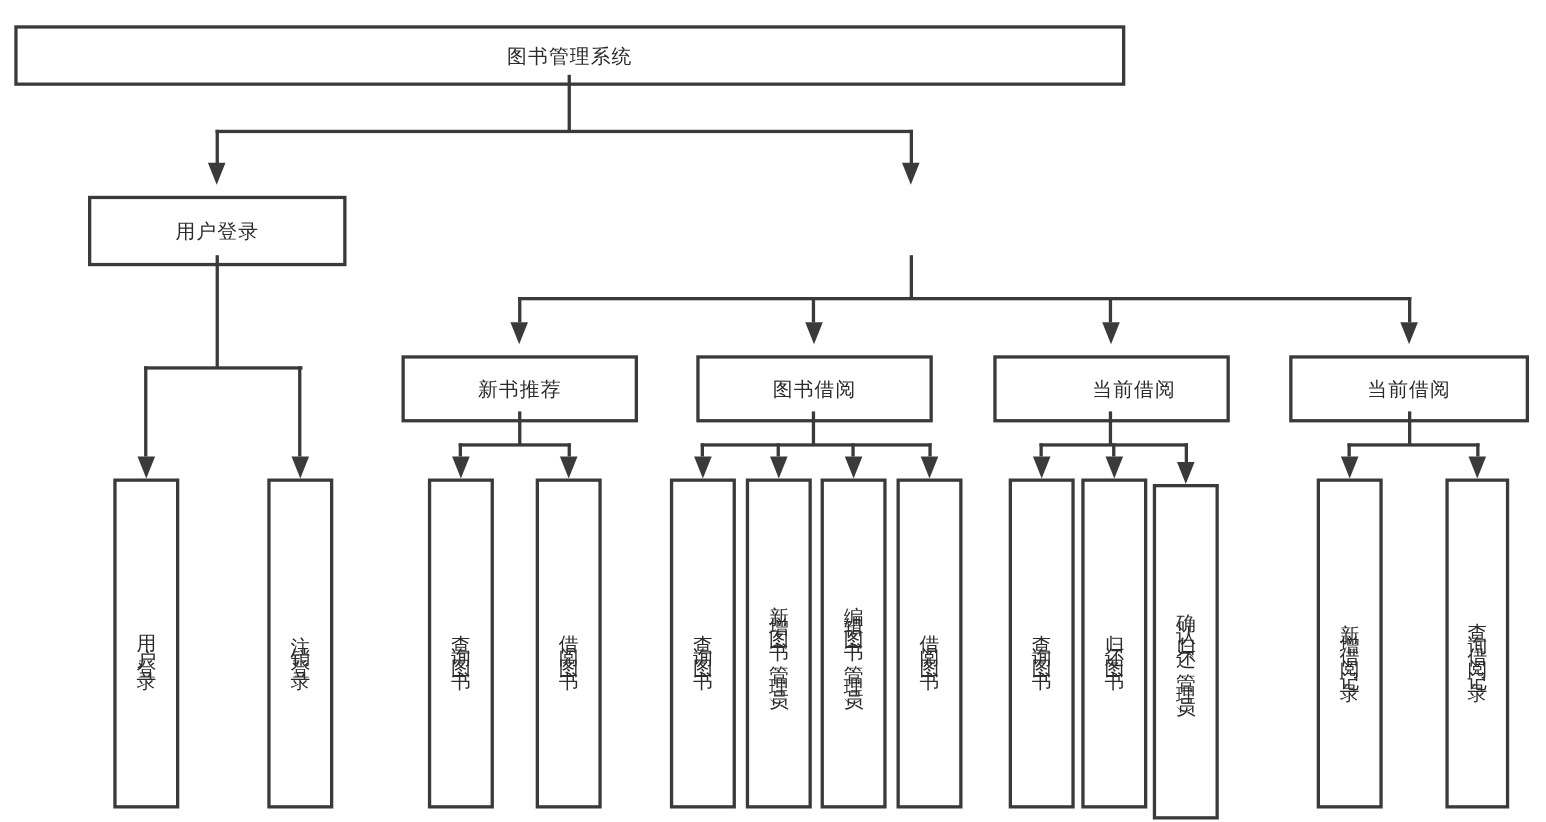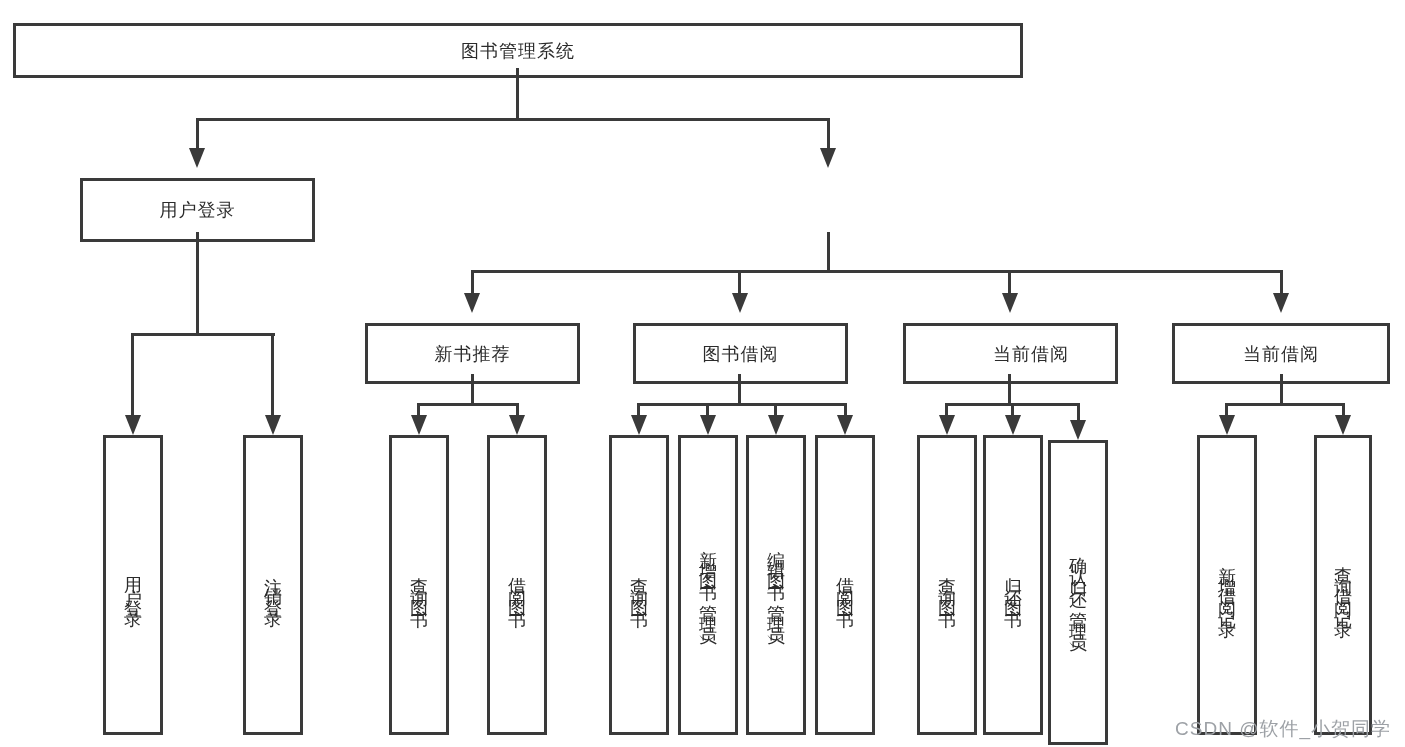--- a/index.html
+++ b/index.html
@@ -162,15 +162,14 @@
     <span>确认归还（管理员）</span>
   </div>
 
   <div class="vnode" style="left:1197px;top:435px;width:60px;height:300px;">
     <span>新增借阅记录</span>
   </div>
   <div class="vnode" style="left:1314px;top:435px;width:58px;height:300px;">
     <span>查询借阅记录</span>
   </div>
 
-  <div class="watermark">CSDN @软件_小贺同学</div>
 
 </div>
 
 </body></html>

